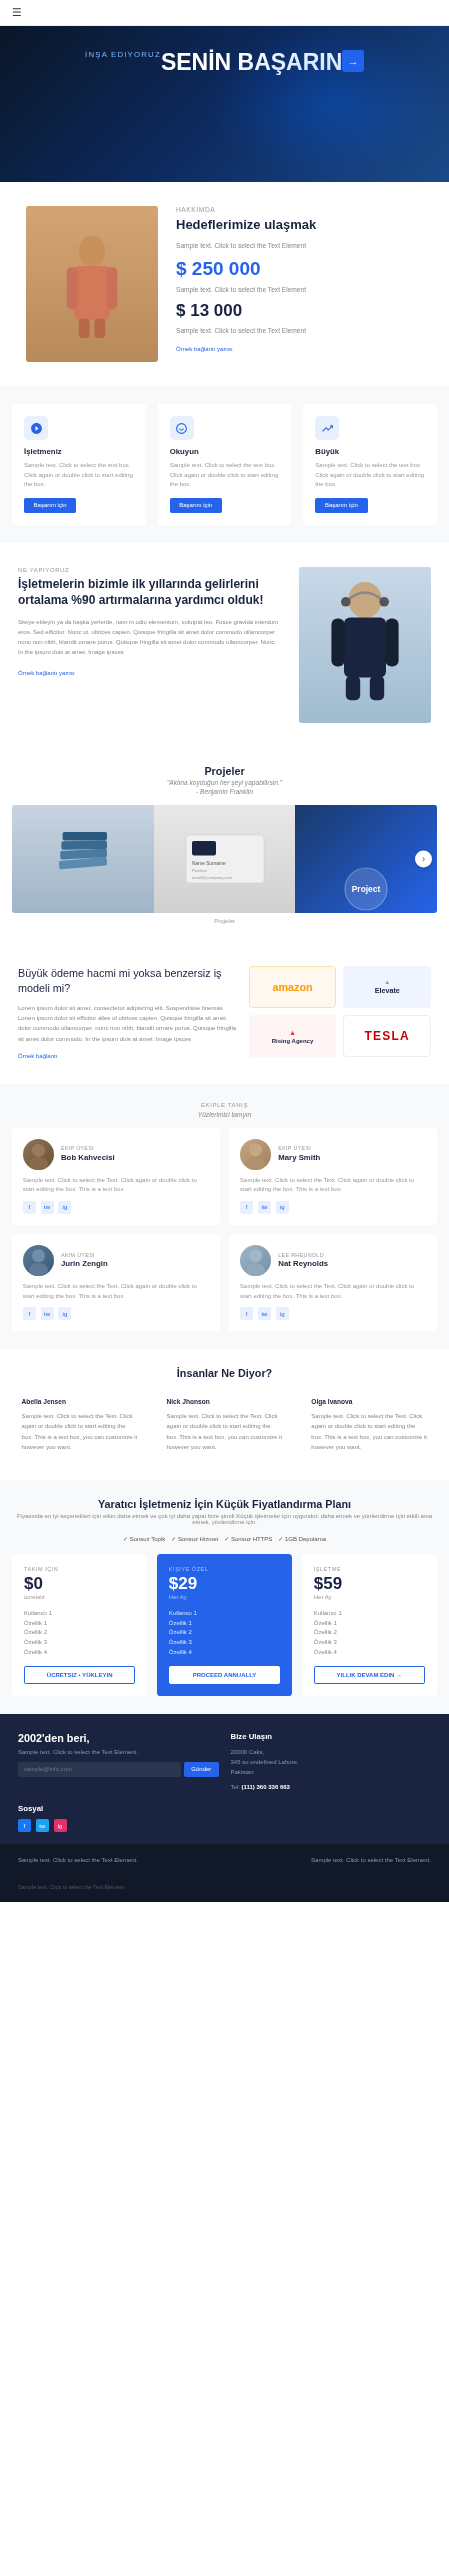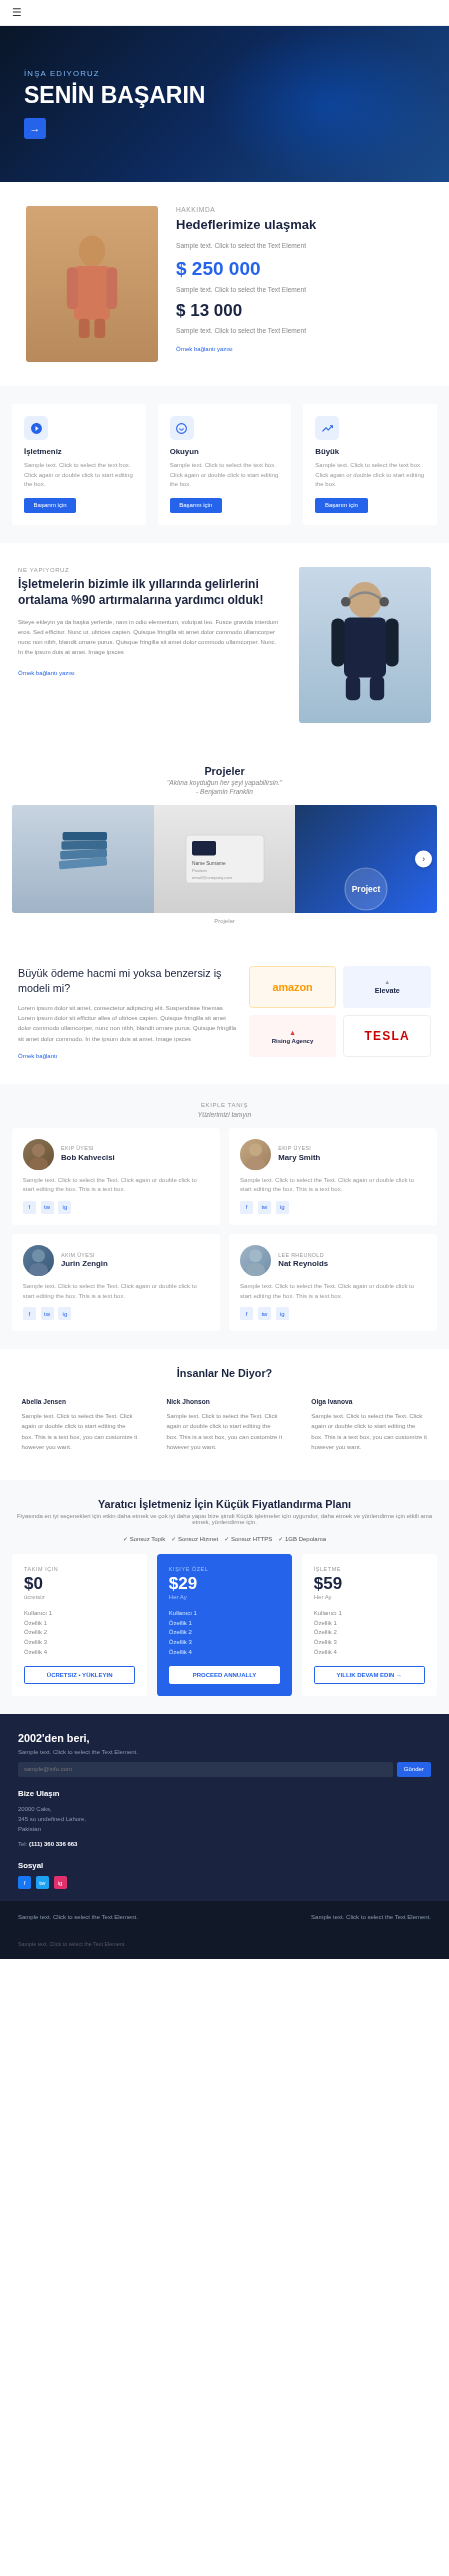--- a/index.html
+++ b/index.html
@@ -6,21 +6,21 @@
     body { font-family: Arial, sans-serif; width: 449px; background: #fff; overflow-x: hidden; }
 
     
     .nav { background: #fff; padding: 6px 12px; display: flex; align-items: center; border-bottom: 0.6px solid #eee; }
     .nav-hamburger { font-size: 10.8px; cursor: pointer; color: #333; }
 
     
     .hero {
       background: linear-gradient(135deg, #0a1628 0%, #0d2a5e 50%, #1a4a8a 100%);
       height: 156px; position: relative; overflow: hidden;
-      display: flex; flex-direction: column; justify-content: center; padding: 24px 24px;
+      display: flex; flex-direction: row; justify-content: center; padding: 24px 24px;
     }
     .hero-bg-effect {
       position: absolute; right: 0; top: 0; width: 240px; height: 156px;
       background: radial-gradient(ellipse at center, rgba(0,100,255,0.3) 0%, transparent 70%);
     }
     .hero-arrow {
       background: #2563eb; color: #fff; width: 21.6px; height: 21.6px;
       display: flex; align-items: center; justify-content: center; border-radius: 2.4px; font-size: 10.8px;
     }
 
@@ -121,21 +121,21 @@
     .price-period { font-size: 6px; color: #999; margin-bottom: 8.4px; }
     .price-card.highlight .price-period { color: #a0c4ff; }
     .price-features { list-style: none; margin-bottom: 9.6px; }
     .price-features li { font-size: 6px; color: #888; padding: 1.8px 0; }
     .price-card.highlight .price-features li { color: #d0e8ff; }
     .price-btn { width: 100%; padding: 4.8px; border: 1.2px solid #2563eb; border-radius: 1.8px; background: transparent; color: #2563eb; font-size: 6px; font-weight: 700; cursor: pointer; text-transform: uppercase; }
     .price-card.highlight .price-btn { background: #fff; color: #2563eb; border-color: #fff; }
 
     
     .footer-top { background: #1a2340; padding: 18px 18px 12px; }
-    .footer-grid { display: grid; grid-template-columns: 1fr; gap: 12px; }
+    .footer-grid { display: grid; grid-template-columns: 1fr 1fr; gap: 12px; }
     .footer-col-title { font-size: 7.8px; font-weight: 700; color: #fff; margin-bottom: 6px; }
     .footer-text { font-size: 6px; color: #8899aa; line-height: 1.7; }
     .footer-since { font-size: 10.8px; font-weight: 700; color: #fff; margin-bottom: 3.6px; }
     .footer-input-row { display: flex; gap: 3.6px; margin-top: 4.8px; }
     .footer-input { background: #2a3550; border: none; padding: 4.2px 6px; color: #ccc; font-size: 6px; border-radius: 1.8px; flex: 1; }
     .footer-sub-btn { background: #2563eb; border: none; padding: 4.2px 7.2px; color: #fff; font-size: 6px; border-radius: 1.8px; cursor: pointer; }
     .footer-bottom { background: #111827; padding: 12px 18px; display: flex; justify-content: space-between; align-items: flex-start; }
     .footer-bottom-col { }
     .footer-bottom-text { font-size: 6px; color: #8899aa; line-height: 1.6; }
     .footer-social { display: flex; gap: 4.8px; margin-top: 4.8px; }

